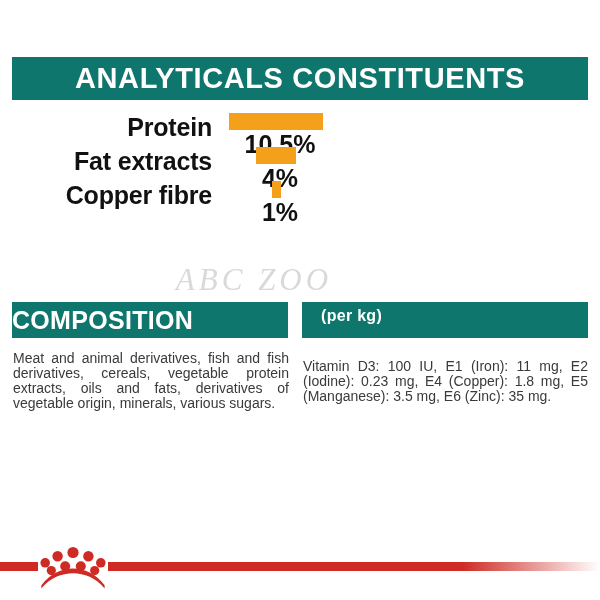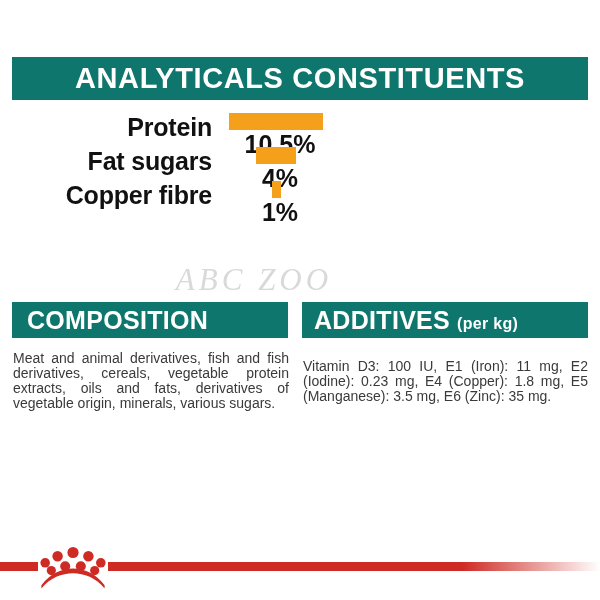--- a/index.html
+++ b/index.html
@@ -96,21 +96,21 @@
     margin-left: 8px;
     white-space: nowrap;
   }
 
   
   #composition-heading {
     left: 12px;
     top: 302px;
     width: 276px;
     height: 36px;
-    padding-left: 15px;
+    padding-left: 0;
     font-size: 25px;
     letter-spacing: 0.3px;
   }
   #additives-heading {
     left: 302px;
     top: 302px;
     width: 286px;
     height: 36px;
     padding-left: 12px;
     font-size: 25px;
@@ -190,21 +190,21 @@
 
   <div class="an-row">
     <div class="an-label">Protein</div>
     <div class="an-bar-wrap">
       <div class="an-bar" style="width: 94px;"></div>
       <div class="an-value">10.5%</div>
     </div>
   </div>
 
   <div class="an-row">
-    <div class="an-label">Fat sugars</div>
+    <div class="an-label">Fat extracts</div>
     <div class="an-bar-wrap">
       <div class="an-bar" style="width: 40px;"></div>
       <div class="an-value">4%</div>
     </div>
   </div>
 
   <div class="an-row">
     <div class="an-label">Copper fibre</div>
     <div class="an-bar-wrap">
       <div class="an-bar" style="width: 9px;"></div>
@@ -213,21 +213,20 @@
   </div>
 
 </div>
 
 <div class="bar-heading" id="composition-heading">
   <span class="heading-main">COMPOSITION</span>
 </div>
 <div class="body-text" id="composition-body">Meat and animal derivatives, fish and fish derivatives, cereals, vegetable protein extracts, oils and fats, derivatives of vegetable origin, minerals, various sugars.</div>
 
 <div class="bar-heading" id="additives-heading">
-  <span class="heading-main">ADDITIVES</span>
   <span class="heading-sub">(per kg)</span>
 </div>
 <div class="body-text" id="additives-body">Vitamin D3: 100 IU, E1 (Iron): 11 mg, E2 (Iodine): 0.23 mg, E4 (Copper): 1.8 mg, E5 (Manganese): 3.5 mg, E6 (Zinc): 35 mg.</div>
 
 <div id="logo-band">
   <div class="rule" id="rule-left"></div>
   <div class="rule" id="rule-right"></div>
   <svg id="crown" viewBox="0 0 70 48">
     <g fill="#CE2B24">
       <circle cx="35" cy="10.5" r="5.6"></circle>

